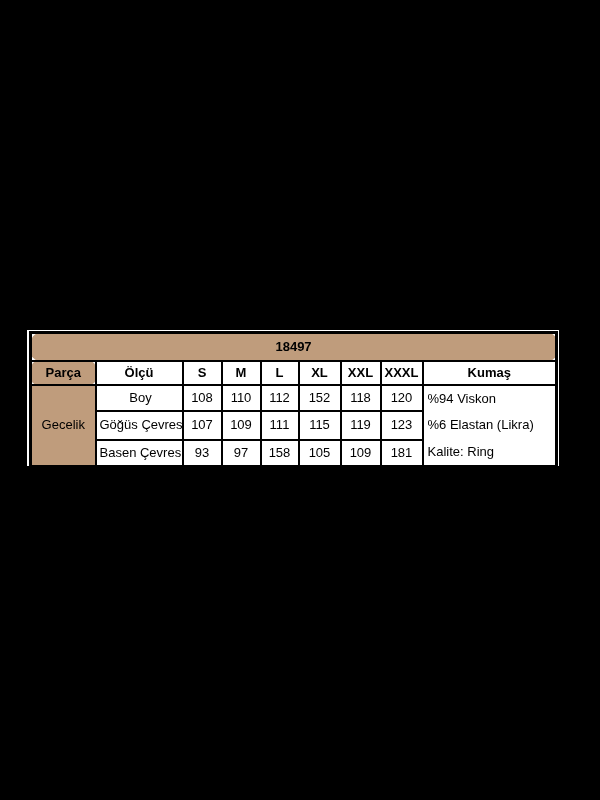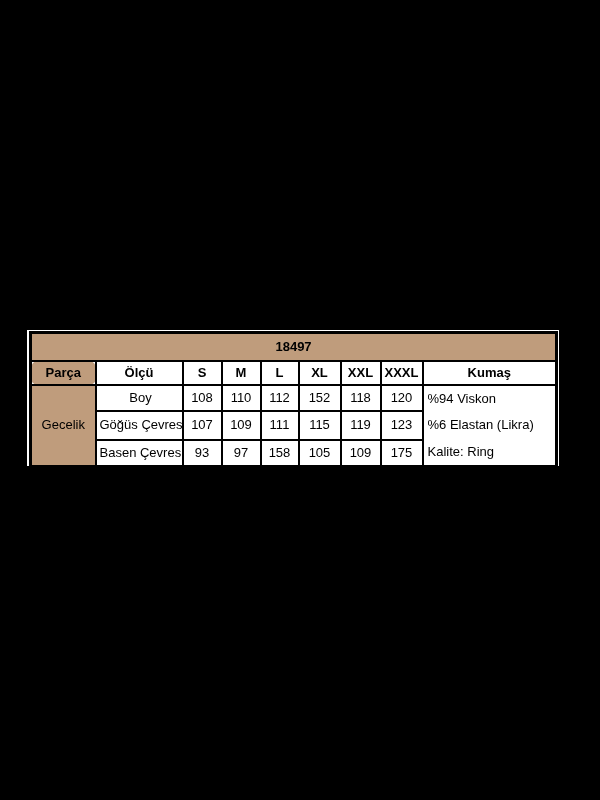--- a/index.html
+++ b/index.html
@@ -41,20 +41,21 @@
     overflow: hidden;
     white-space: nowrap;
     background: #ffffff;
   }
   table.size-chart {
     border: 3px solid #000000;
   }
   tr.model-row td {
     height: 26px;
     font-weight: 700;
+    border-radius: 9px;
   }
   tr.header-row th {
     height: 22px;
     font-weight: 700;
     border-radius: 7px;
   }
   tr.data-row td {
     height: 23px;
     font-weight: 400;
   }
@@ -146,17 +147,17 @@
         <td>119</td>
         <td>123</td>
       </tr>
       <tr class="data-row">
         <td class="measure-cell">Basen Çevresi</td>
         <td>93</td>
         <td>97</td>
         <td>158</td>
         <td>105</td>
         <td>109</td>
-        <td>175</td>
+        <td>181</td>
       </tr>
     </tbody>
   </table>
 </div>
 
 </body></html>

